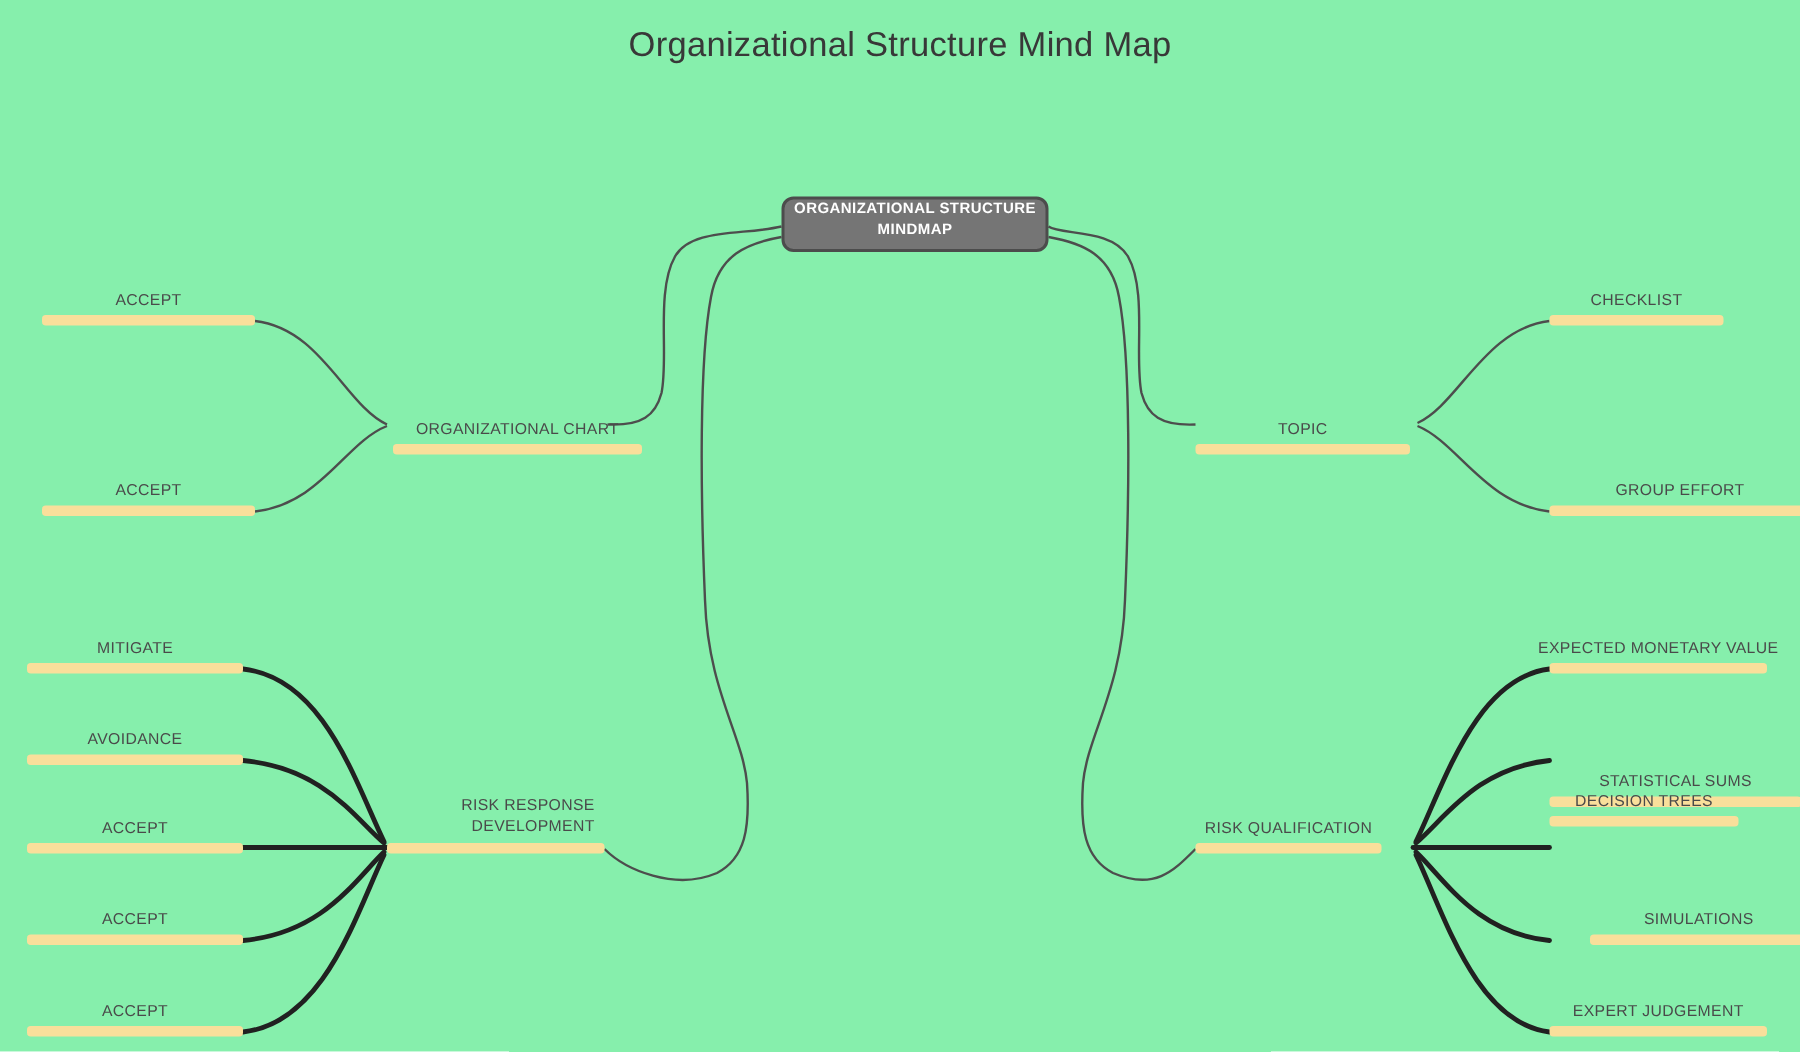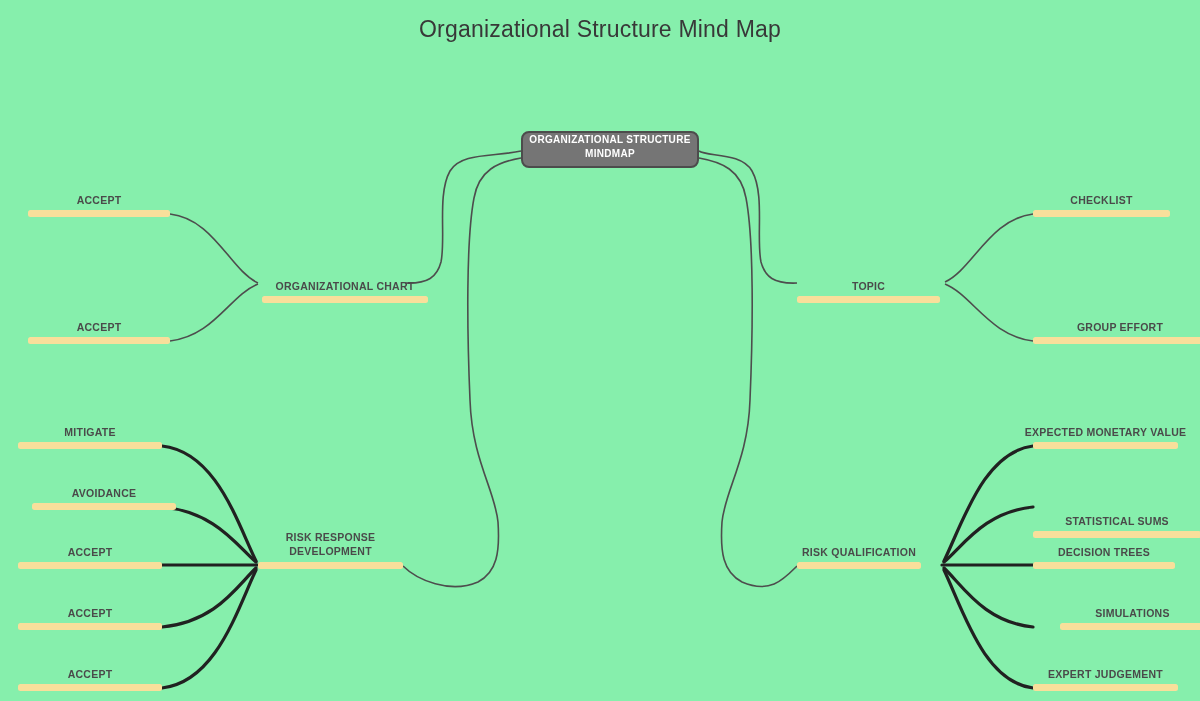--- a/index.html
+++ b/index.html
@@ -13,22 +13,21 @@
   }
   svg.edges{position:absolute;left:0;top:0;}
   svg.edges path{fill:none;}
   svg.edges path.thin{stroke-width:1.6px;}
   svg.edges path.thick{stroke-width:3.2px;stroke-linecap:round;}
   .node{position:absolute;height:7px;}
   .node .node-bar{position:absolute;left:0;right:0;top:0;bottom:0;border-radius:2.5px;}
   .node .node-label{
     position:absolute;bottom:11px;left:50%;transform:translateX(-50%);
     white-space:nowrap;font-size:10.5px;color:#4A4A4A;letter-spacing:0.25px;
-    text-align:center;
-    font-weight:bold;
+    text-align:right;
   }
   .node .node-label.wrap{white-space:normal;width:132px;line-height:1.35;}
   #center-node{
     position:absolute;left:521px;top:131px;width:178px;height:37px;
     border:2px solid #4C4C4C;border-radius:8px;box-sizing:border-box;
     display:flex;align-items:flex-start;justify-content:center;
   }
   #center-node .center-label{
     color:#ffffff;font-weight:bold;font-size:10px;line-height:1.35;
     text-align:center;width:162px;letter-spacing:0.3px;
@@ -81,38 +80,38 @@
   </div>
   <div class="node" style="left:28px;top:337px;width:142px;">
     <div class="node-bar" style="background: rgb(249, 223, 155);"></div>
     <div class="node-label">ACCEPT</div>
   </div>
 
   <div class="node" style="left:797px;top:296px;width:143px;">
     <div class="node-bar" style="background: rgb(249, 223, 155);"></div>
     <div class="node-label">TOPIC</div>
   </div>
-  <div class="node" style="left:1033px;top:210px;width:137px;">
+  <div class="node" style="left:1033px;top:210px;width:116px;">
     <div class="node-bar" style="background: rgb(249, 223, 155);"></div>
     <div class="node-label">CHECKLIST</div>
   </div>
   <div class="node" style="left:1033px;top:337px;width:174px;">
     <div class="node-bar" style="background: rgb(249, 223, 155);"></div>
     <div class="node-label">GROUP EFFORT</div>
   </div>
 
   <div class="node" style="left:258px;top:562px;width:145px;">
     <div class="node-bar" style="background: rgb(249, 223, 155);"></div>
     <div class="node-label wrap">RISK RESPONSE DEVELOPMENT</div>
   </div>
   <div class="node" style="left:18px;top:442px;width:144px;">
     <div class="node-bar" style="background: rgb(249, 223, 155);"></div>
     <div class="node-label">MITIGATE</div>
   </div>
-  <div class="node" style="left:32px;top:503px;width:144px;">
+  <div class="node" style="left:18px;top:503px;width:144px;">
     <div class="node-bar" style="background: rgb(249, 223, 155);"></div>
     <div class="node-label">AVOIDANCE</div>
   </div>
   <div class="node" style="left:18px;top:562px;width:144px;">
     <div class="node-bar" style="background: rgb(249, 223, 155);"></div>
     <div class="node-label">ACCEPT</div>
   </div>
   <div class="node" style="left:18px;top:623px;width:144px;">
     <div class="node-bar" style="background: rgb(249, 223, 155);"></div>
     <div class="node-label">ACCEPT</div>
@@ -127,21 +126,21 @@
     <div class="node-label">RISK QUALIFICATION</div>
   </div>
   <div class="node" style="left:1033px;top:442px;width:145px;">
     <div class="node-bar" style="background: rgb(249, 223, 155);"></div>
     <div class="node-label">EXPECTED MONETARY VALUE</div>
   </div>
   <div class="node" style="left:1033px;top:531px;width:168px;">
     <div class="node-bar" style="background: rgb(249, 223, 155);"></div>
     <div class="node-label">STATISTICAL SUMS</div>
   </div>
-  <div class="node" style="left:1033px;top:562px;width:142px;">
+  <div class="node" style="left:1033px;top:544px;width:126px;">
     <div class="node-bar" style="background: rgb(249, 223, 155);"></div>
     <div class="node-label">DECISION TREES</div>
   </div>
   <div class="node" style="left:1033px;top:623px;width:145px;margin-left:27px;">
     <div class="node-bar" style="background: rgb(249, 223, 155);"></div>
     <div class="node-label">SIMULATIONS</div>
   </div>
   <div class="node" style="left:1033px;top:684px;width:145px;">
     <div class="node-bar" style="background: rgb(249, 223, 155);"></div>
     <div class="node-label">EXPERT JUDGEMENT</div>

